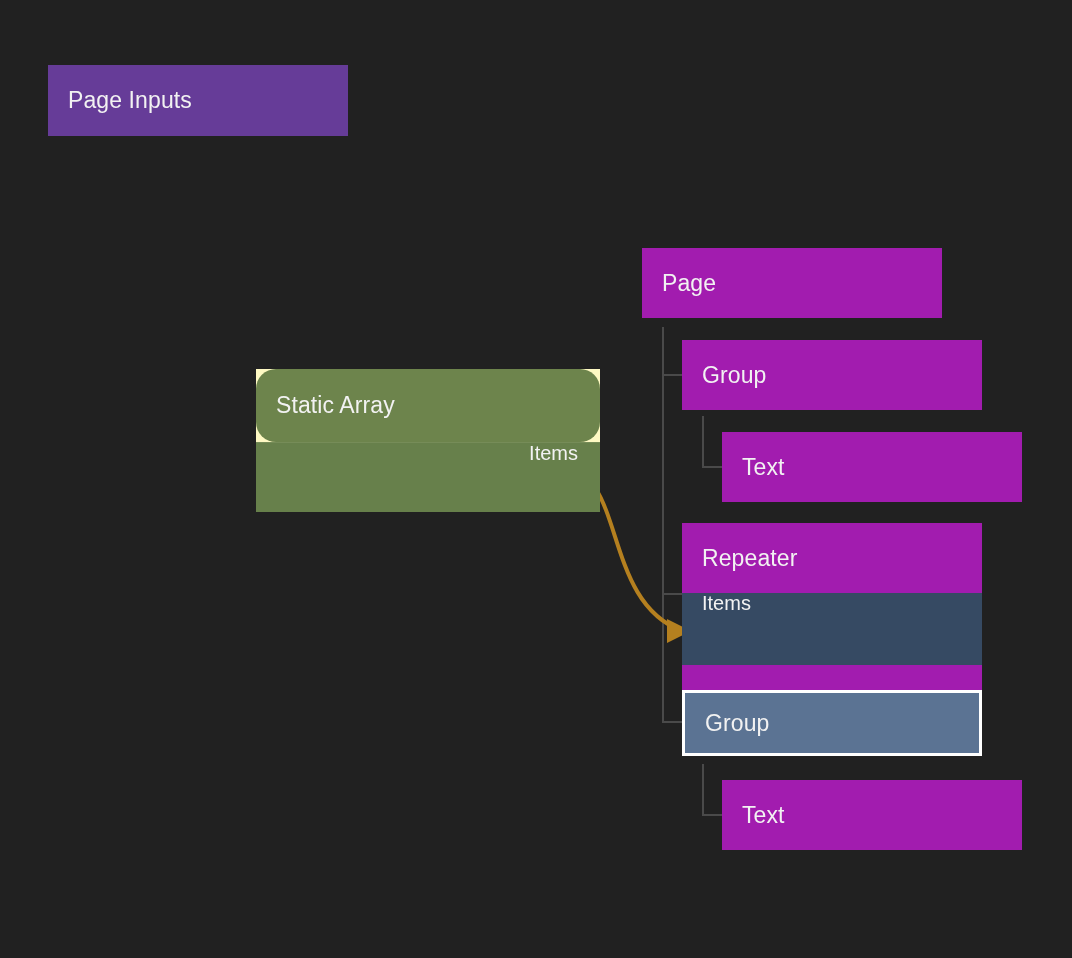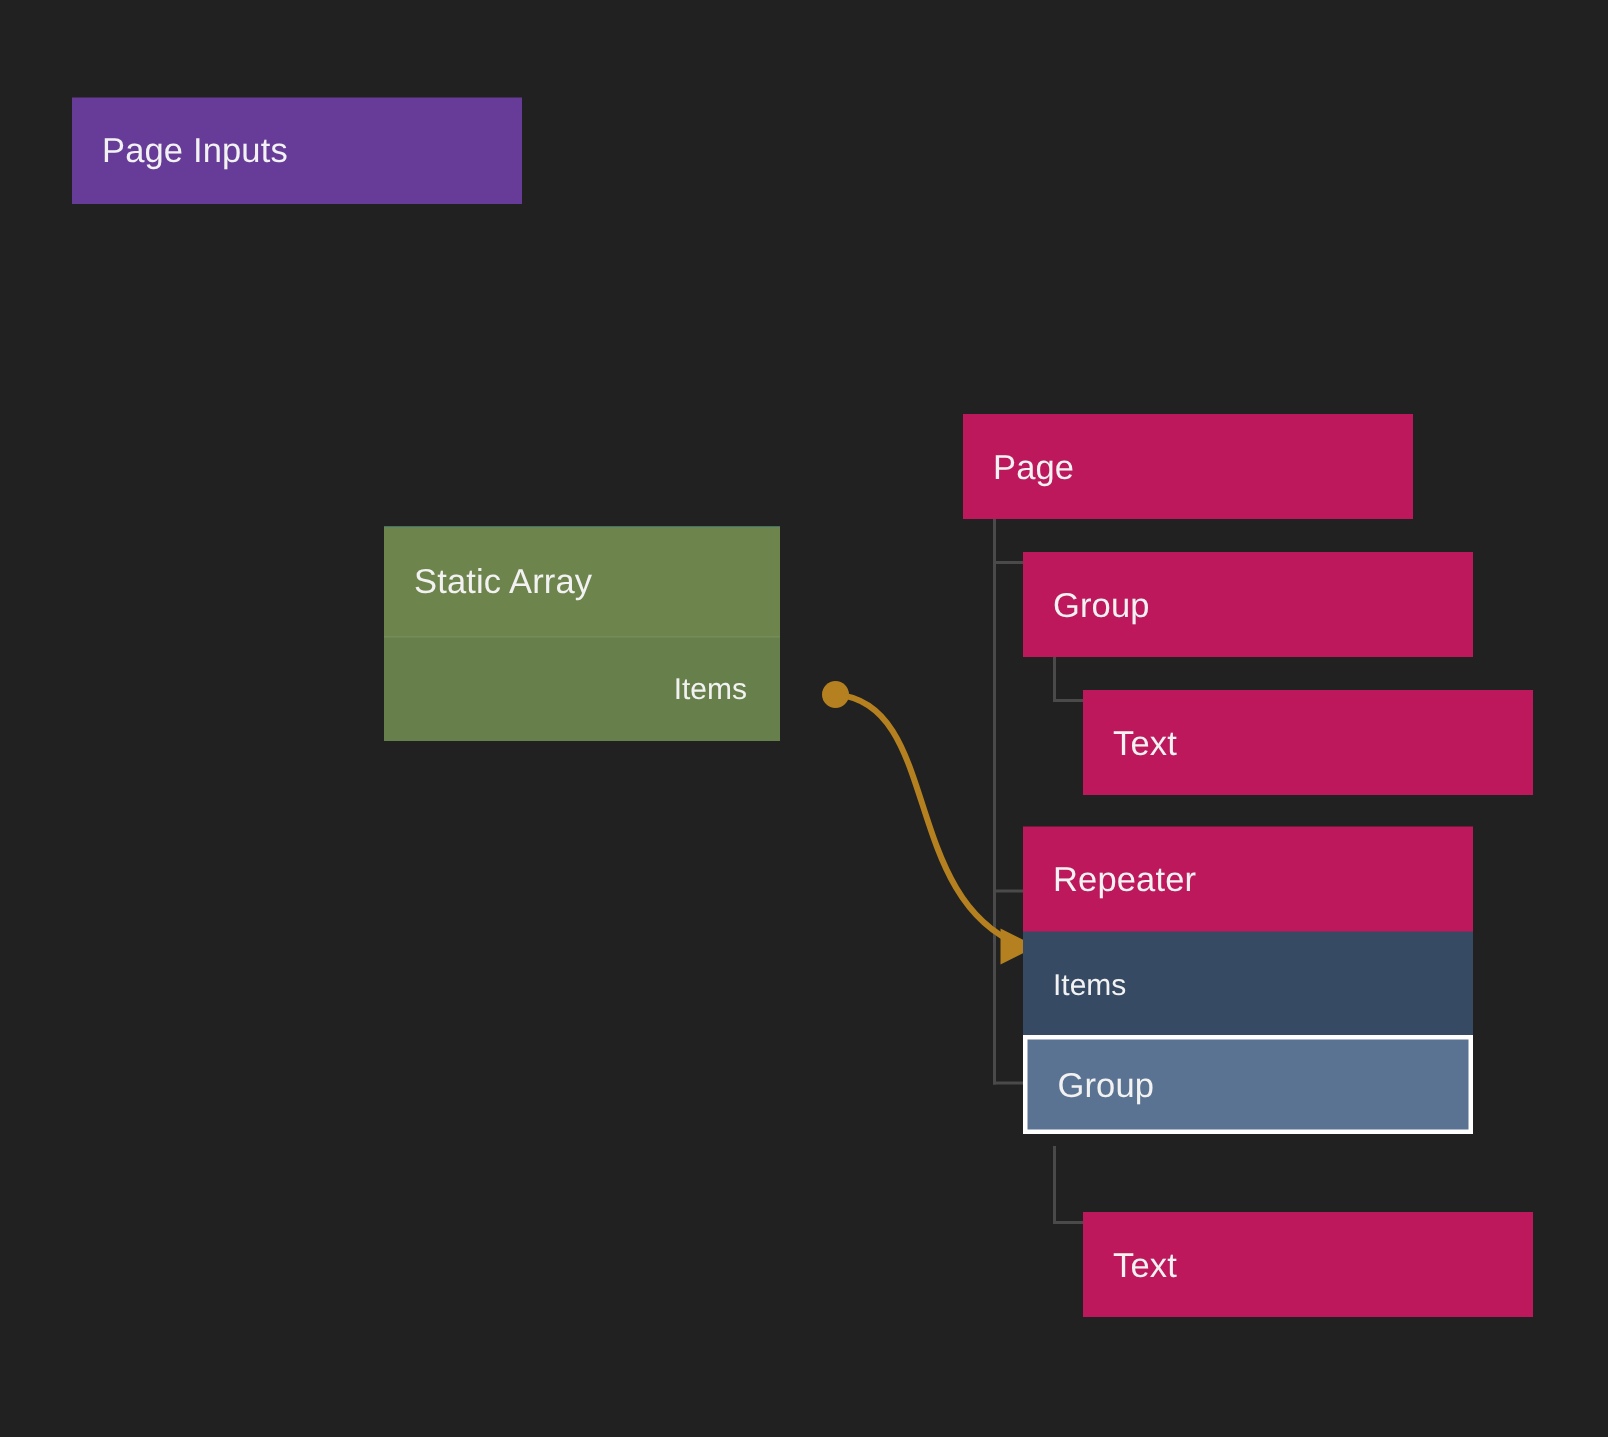--- a/index.html
+++ b/index.html
@@ -27,32 +27,33 @@
   .node {
     position: absolute;
     box-sizing: border-box;
   }
   .node-header {
     box-sizing: border-box;
     display: flex;
     align-items: center;
     height: 70px;
     padding: 0 0 0 20px;
+    border-radius: 20px;
   }
   .node-title {
     color: #f2f2f2;
     font-size: 23px;
     line-height: 1;
     letter-spacing: 0.1px;
     white-space: nowrap;
   }
   .node-port {
     box-sizing: border-box;
     display: flex;
-    align-items: center;
+    align-items: flex-start;
     height: 72px;
   }
   .port-label {
     color: #f2f2f2;
     font-size: 20px;
     line-height: 1;
     white-space: nowrap;
   }
 
   
@@ -61,39 +62,39 @@
     top: 65px;
     width: 300px;
     height: 71px;
     background: #663c98;
   }
   .node-inputs .node-header { height: 71px; }
 
   
   .node-array {
     left: 256px;
-    top: 351px;
-    width: 264px;
+    top: 369px;
+    width: 344px;
     height: 143px;
-    background: #0ea5e9;
+    background: #fef9c3;
   }
   .node-array .node-header {
     height: 73px;
     background: #6d844c;
   }
   .node-array .node-port {
     height: 70px;
     background: #67804b;
     justify-content: flex-end;
     padding-right: 22px;
     border-top: 1px solid #768c58;
   }
 
   
-  .node-blue { background: #be185d; margin-top: 28px; }
+  .node-blue { background: #a21caf; }
   .node-page     { left: 642px; top: 248px; width: 300px; height: 70px; }
   .node-group-1  { left: 682px; top: 340px; width: 300px; height: 70px; }
   .node-text-1   { left: 722px; top: 432px; width: 300px; height: 70px; }
   .node-repeater { left: 682px; top: 523px; width: 300px; height: 172px; }
   .node-repeater .node-port {
     height: 72px;
     background: #364a63;
   }
   .node-repeater .node-port .port-label { padding-left: 20px; }
   .node-group-2 {

